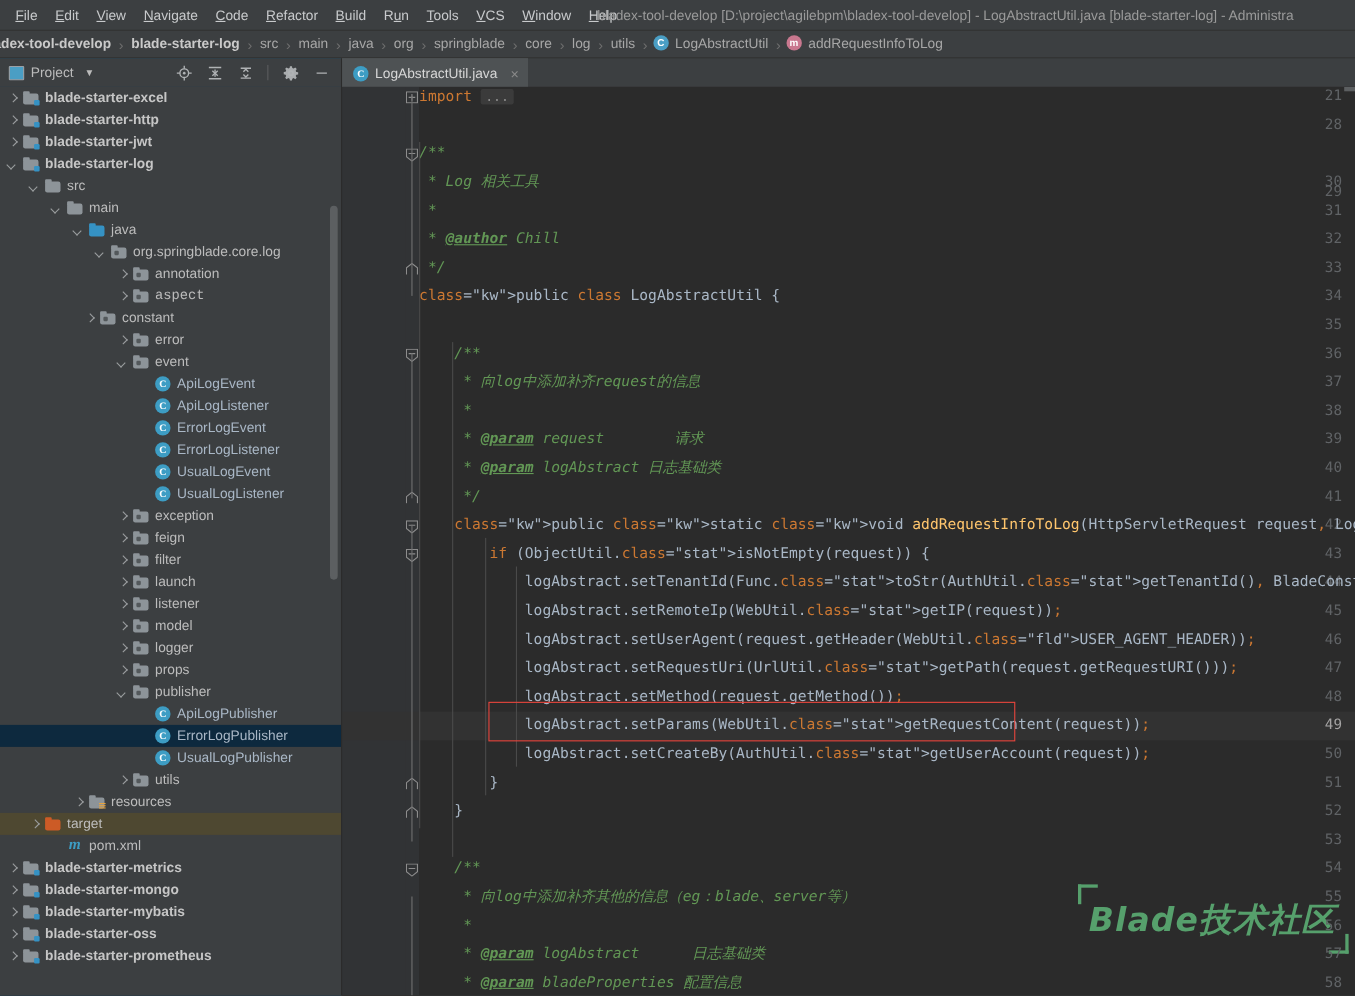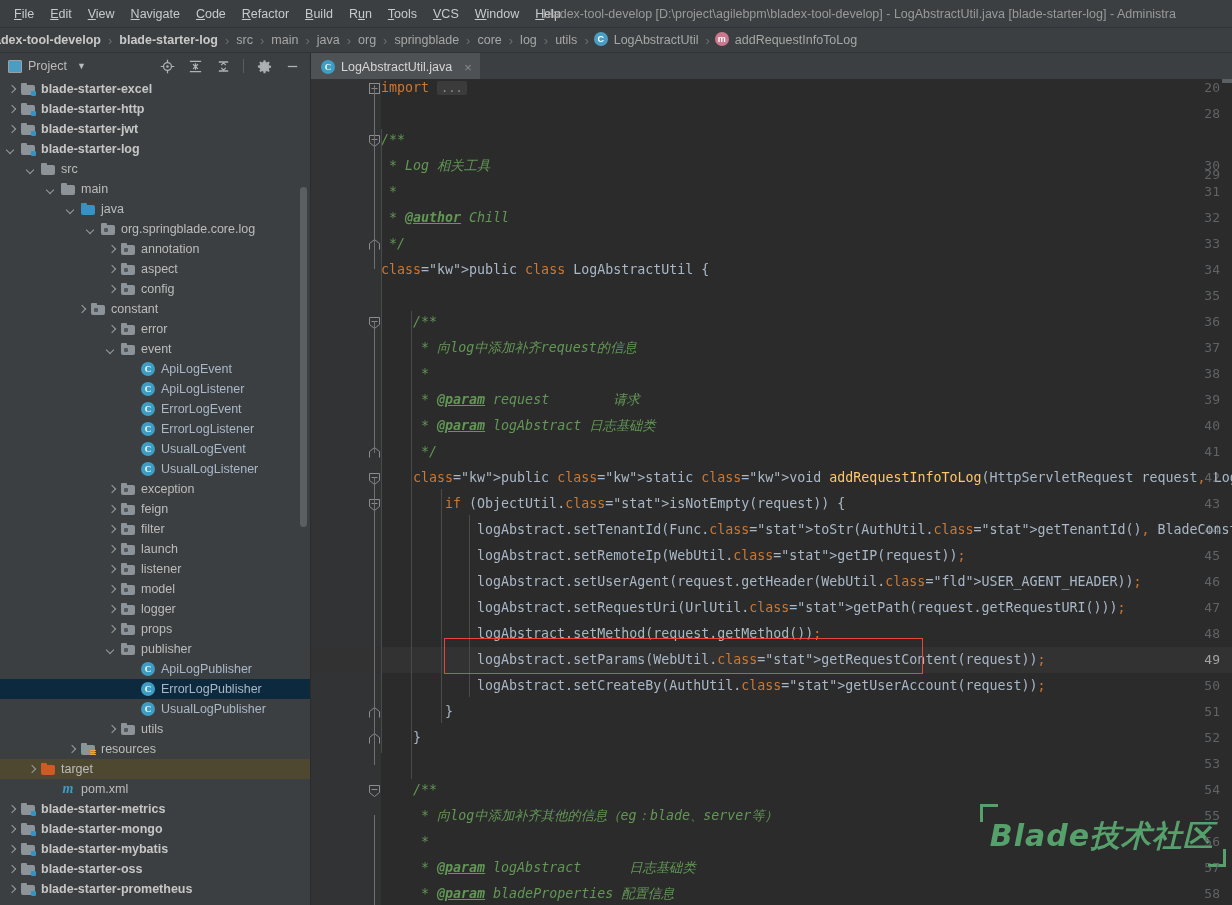--- a/index.html
+++ b/index.html
@@ -432,37 +432,28 @@
         </div>
         <div class="row" style="padding-left: 106px;">
           <span class="arrow r"></span>
           <span class="ico">
             <span class="f-pkg">
               <span class="dot"></span>
             </span>
           </span>
           <span class="lbl">annotation</span>
         </div>
-        <div class="row" style="padding-left: 106px;">
+        <div class="row" style="padding-left: 106px; font-family: Liberation Mono, monospace;">
           <span class="arrow r"></span>
           <span class="ico">
             <span class="f-pkg">
               <span class="dot"></span>
             </span>
           </span>
           <span class="lbl">aspect</span>
-        </div>
-        <div class="row" style="padding-left: 106px;">
-          <span class="arrow r"></span>
-          <span class="ico">
-            <span class="f-pkg">
-              <span class="dot"></span>
-            </span>
-          </span>
-          <span class="lbl">config</span>
         </div>
         <div class="row" style="padding-left: 76px;">
           <span class="arrow r"></span>
           <span class="ico">
             <span class="f-pkg">
               <span class="dot"></span>
             </span>
           </span>
           <span class="lbl">constant</span>
         </div>
@@ -724,21 +715,21 @@
     </div>
     <div class="editor" id="editor">
       <div class="gutter"></div>
       <div class="fold-strip"></div>
       <div class="editor-scrollbar"></div>
       <div class="watermark">
         <span class="wm-corner wm-tl"></span>
         <span class="wm-text">Blade技术社区</span>
         <span class="wm-corner wm-br"></span>
       </div>
-    <div class="lnum" style="top: -4px;">20</div>
+    <div class="lnum" style="top: -4px;">21</div>
         <div class="codeline" style="top: -4px;"><span class="kw">import</span> <span class="folded-dots">...</span></div>
         <div class="fold-mark" style="top: 4px;">
           <svg width="11" height="11" viewBox="0 0 11 11">
             <rect x="0.5" y="0.5" width="10" height="10" fill="none" stroke="#8d8d8d"></rect>
             <path d="M2.5 5.5h6M5.5 2.5v6" stroke="#8d8d8d"></path>
           </svg>
         </div>
         <div class="lnum" style="top: 22px;">28</div>
         <div class="codeline" style="top: 22px;"></div>
         <div class="lnum" style="top: 48px; margin-top: 35px;">29</div>

